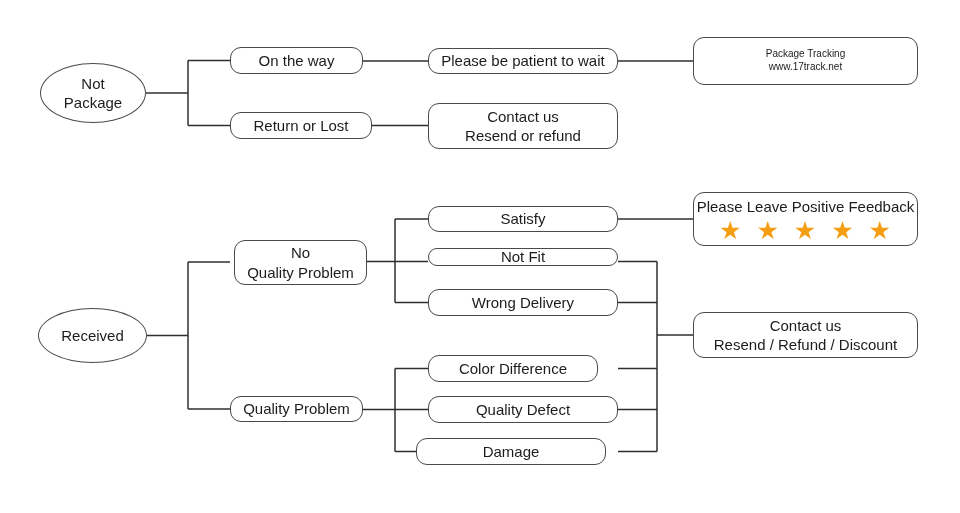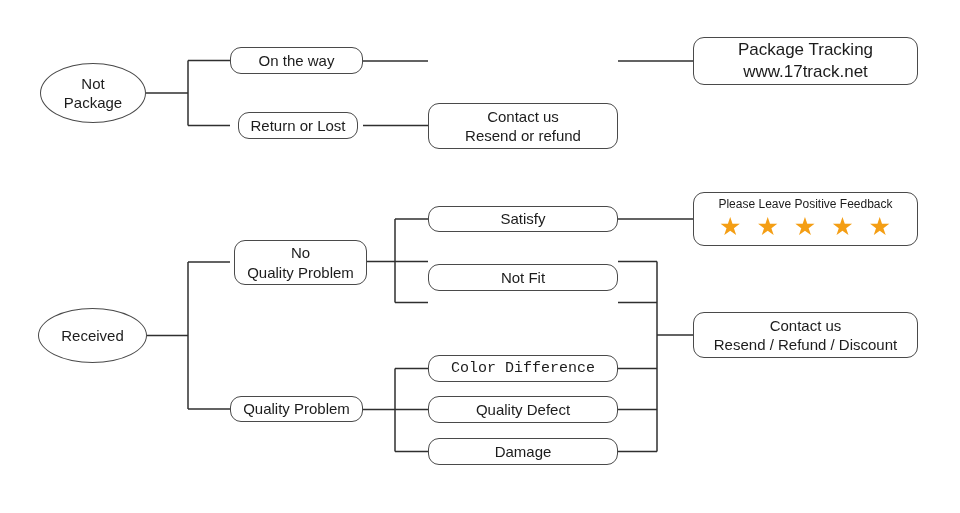--- a/index.html
+++ b/index.html
@@ -33,41 +33,41 @@
     font-size: 15px;
     color: #1c1c1c;
     line-height: 1.28;
     white-space: pre-line;
   }
   .ellipse { border-radius: 50%; }
 
   
   .n-not-received   { left: 40px;  top: 63px;  width: 106px; height: 60px; }
   .n-on-the-way     { left: 230px; top: 47px;  width: 133px; height: 27px; text-align: right; }
-  .n-return-lost    { left: 238px; top: 112px; width: 120px; height: 27px; }
+  .n-return-lost    { left: 230px; top: 112px; width: 142px; height: 27px; }
   .n-please-wait    { left: 428px; top: 48px;  width: 190px; height: 26px; }
-  .n-pkg-tracking   { left: 693px; top: 37px;  width: 225px; height: 48px; font-size: 17px; }
+  .n-pkg-tracking   { left: 693px; top: 37px;  width: 225px; height: 48px; font-size: 10px; }
   .n-contact-top    { left: 428px; top: 103px; width: 190px; height: 46px; }
 
   
   .n-received       { left: 38px;  top: 308px; width: 109px; height: 55px; }
   .n-no-quality     { left: 234px; top: 240px; width: 133px; height: 45px; }
   .n-quality-prob   { left: 230px; top: 396px; width: 133px; height: 26px; }
   .n-satisfy        { left: 428px; top: 206px; width: 190px; height: 26px; }
-  .n-not-fit        { left: 428px; top: 248px; width: 190px; height: 27px; margin-top: 16px; }
+  .n-not-fit        { left: 428px; top: 248px; width: 190px; height: 18px; }
   .n-wrong-delivery { left: 428px; top: 289px; width: 190px; height: 27px; }
-  .n-color-diff     { left: 428px; top: 355px; width: 190px; height: 27px; font-family: Liberation Mono, monospace; }
+  .n-color-diff     { left: 428px; top: 355px; width: 170px; height: 27px; }
   .n-quality-defect { left: 428px; top: 396px; width: 190px; height: 27px; }
-  .n-damage         { left: 428px; top: 438px; width: 190px; height: 27px; }
+  .n-damage         { left: 416px; top: 438px; width: 190px; height: 27px; }
   .n-feedback       { left: 693px; top: 192px; width: 225px; height: 54px;
                       flex-direction: column; justify-content: flex-start;
                       padding-top: 4px; }
   .n-contact-bottom { left: 693px; top: 312px; width: 225px; height: 46px; }
 
-  .feedback-title { font-size: 12px; color: #1c1c1c; }
+  .feedback-title { font-size: 15px; color: #1c1c1c; }
   .stars {
     font-size: 25px;
     line-height: 1;
     color: #F49E14;
     letter-spacing: 1px;
     word-spacing: 6px;
     margin-top: 2px;
   }
 </style>
 </head>
@@ -108,31 +108,33 @@
     <line x1="618" y1="368.5" x2="657" y2="368.5"></line>
     <line x1="618" y1="409.5" x2="657" y2="409.5"></line>
     <line x1="618" y1="451.5" x2="657" y2="451.5"></line>
     <line x1="657" y1="335" x2="693" y2="335"></line>
   </svg>
 
   <div class="node ellipse n-not-received">Not
 Package</div>
   <div class="node n-on-the-way">On the way</div>
   <div class="node n-return-lost">Return or Lost</div>
+  <div class="node n-please-wait">Please be patient to wait</div>
   <div class="node n-pkg-tracking">Package Tracking
 www.17track.net</div>
   <div class="node n-contact-top">Contact us
 Resend or refund</div>
 
   <div class="node ellipse n-received">Received</div>
   <div class="node n-no-quality">No
 Quality Problem</div>
   <div class="node n-quality-prob">Quality Problem</div>
   <div class="node n-satisfy">Satisfy</div>
   <div class="node n-not-fit">Not Fit</div>
+  <div class="node n-wrong-delivery">Wrong Delivery</div>
   <div class="node n-color-diff">Color Difference</div>
   <div class="node n-quality-defect">Quality Defect</div>
   <div class="node n-damage">Damage</div>
 
   <div class="node n-feedback">
     <span class="feedback-title">Please Leave Positive Feedback</span>
     <span class="stars">★ ★ ★ ★ ★</span>
   </div>
 
   <div class="node n-contact-bottom">Contact us

